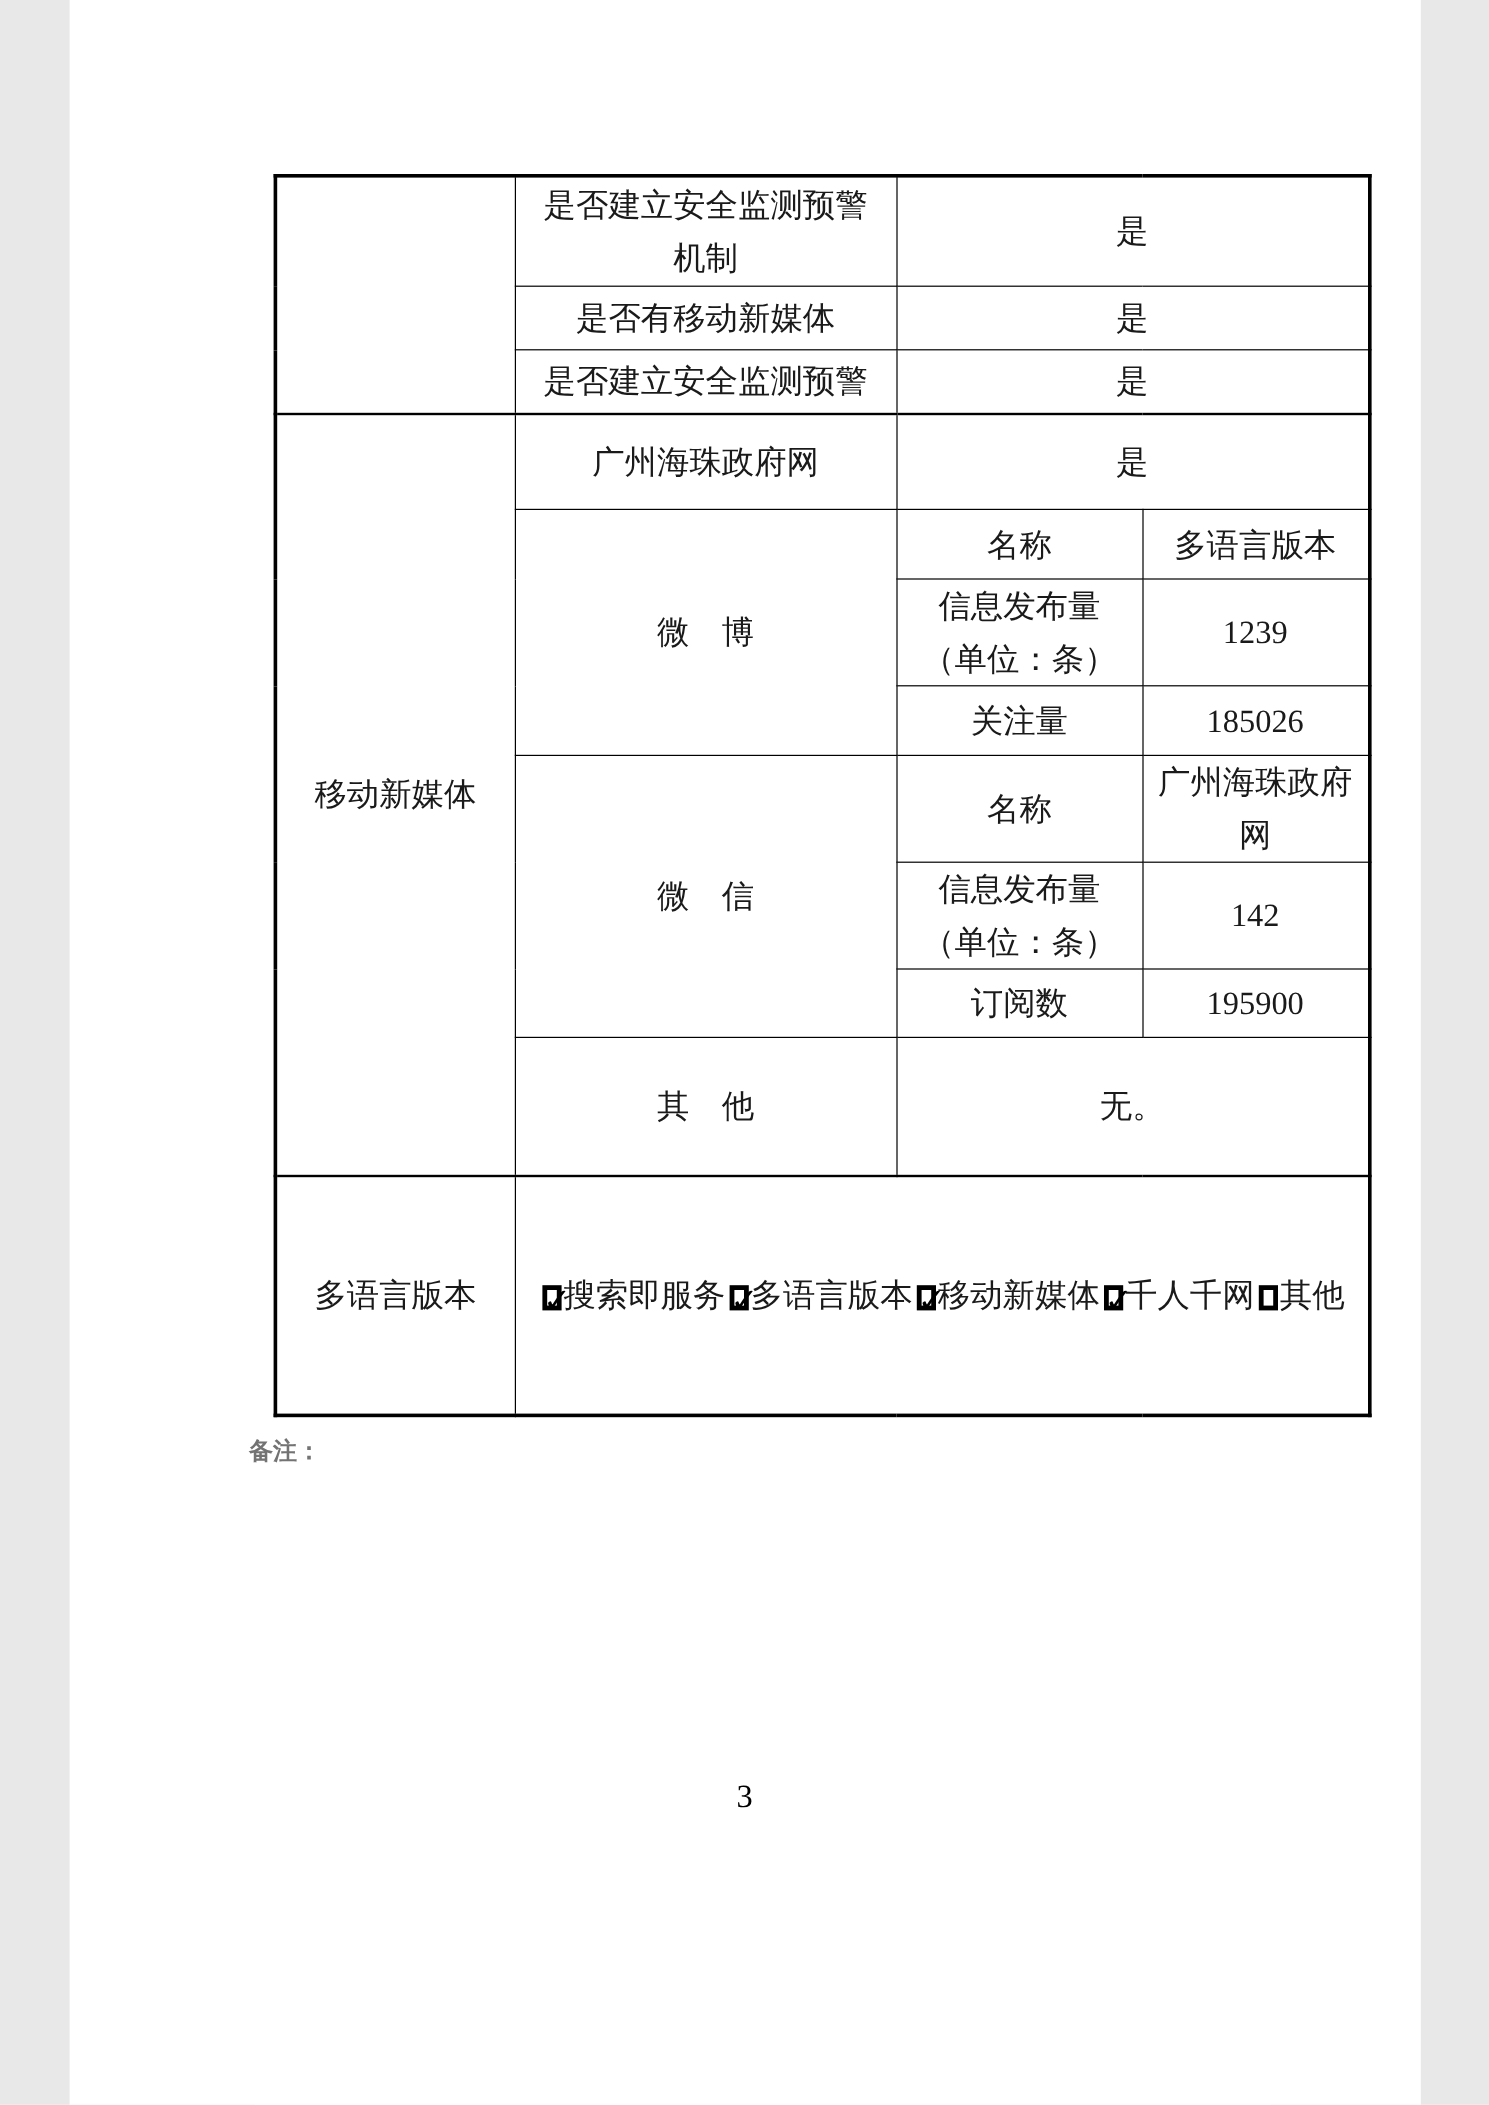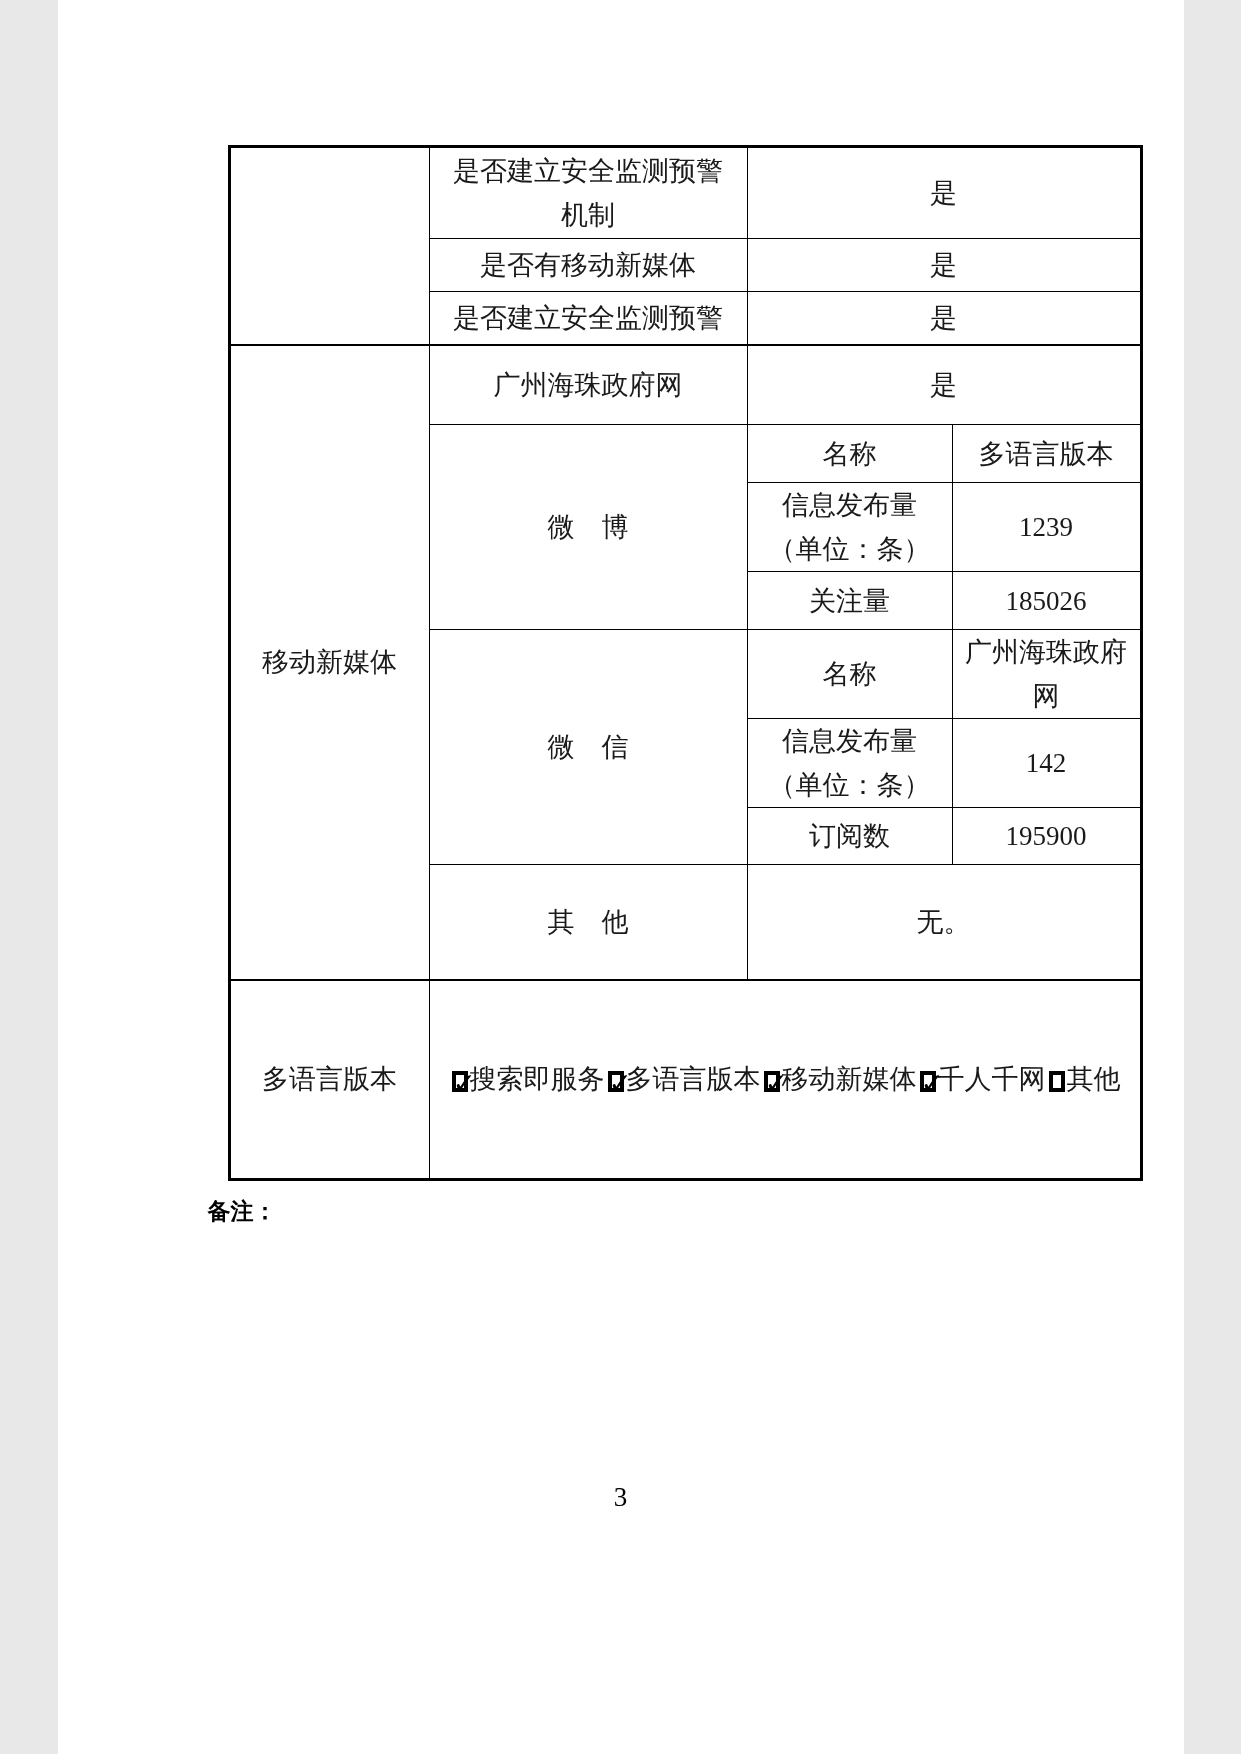--- a/index.html
+++ b/index.html
@@ -39,21 +39,21 @@
     display:inline-block; width:16px; height:21px; border:4px solid #000;
     position:relative; vertical-align:-4px; margin:0 2px 0 3px; background:#fff;
   }
   .cb.checked::after {
     content:"✓"; position:absolute; left:-3px; top:-13px;
     font-size:28px; font-weight:bold; color:#000;
     font-family:"DejaVu Sans",sans-serif;
   }
   #remarks {
     position:absolute; left:150px; top:1196px;
-    font-weight:bold; font-size:23px; color:#000000;
+    font-weight:bold; font-size:20px; color:#737373;
     font-family:"Liberation Serif","DejaVu Serif",serif;
   }
   #page-num {
     position:absolute; left:0; right:0; top:1482px;
     text-align:center; font-size:27px; color:#000;
   }
 </style>
 </head>
 <body>
 

